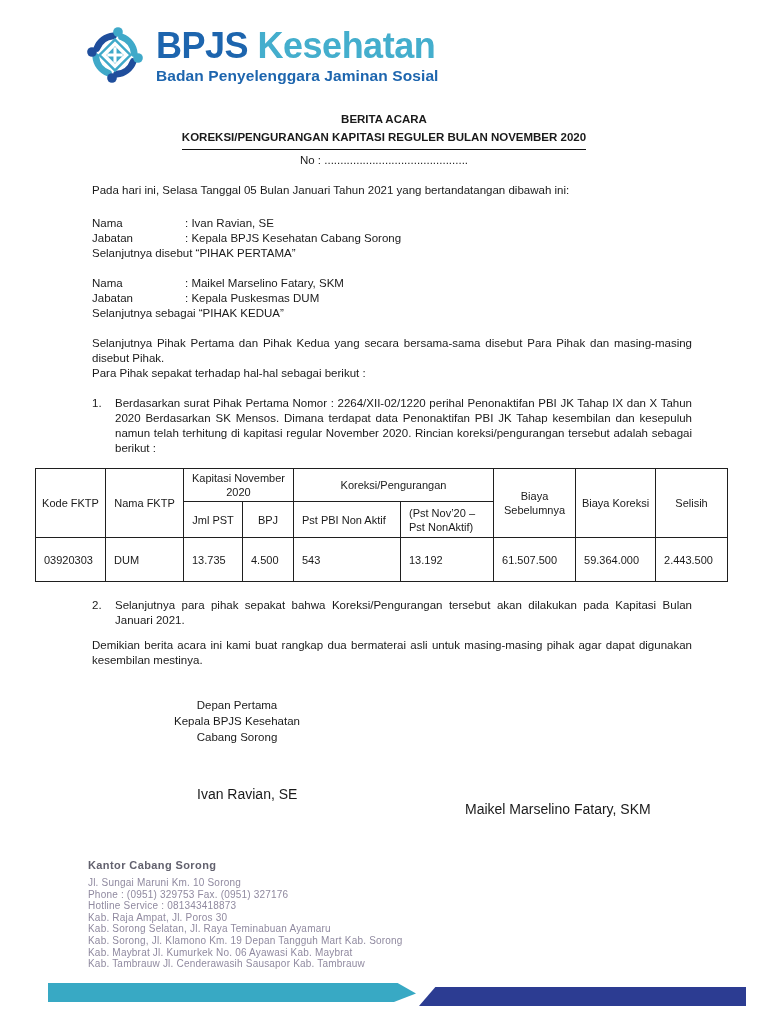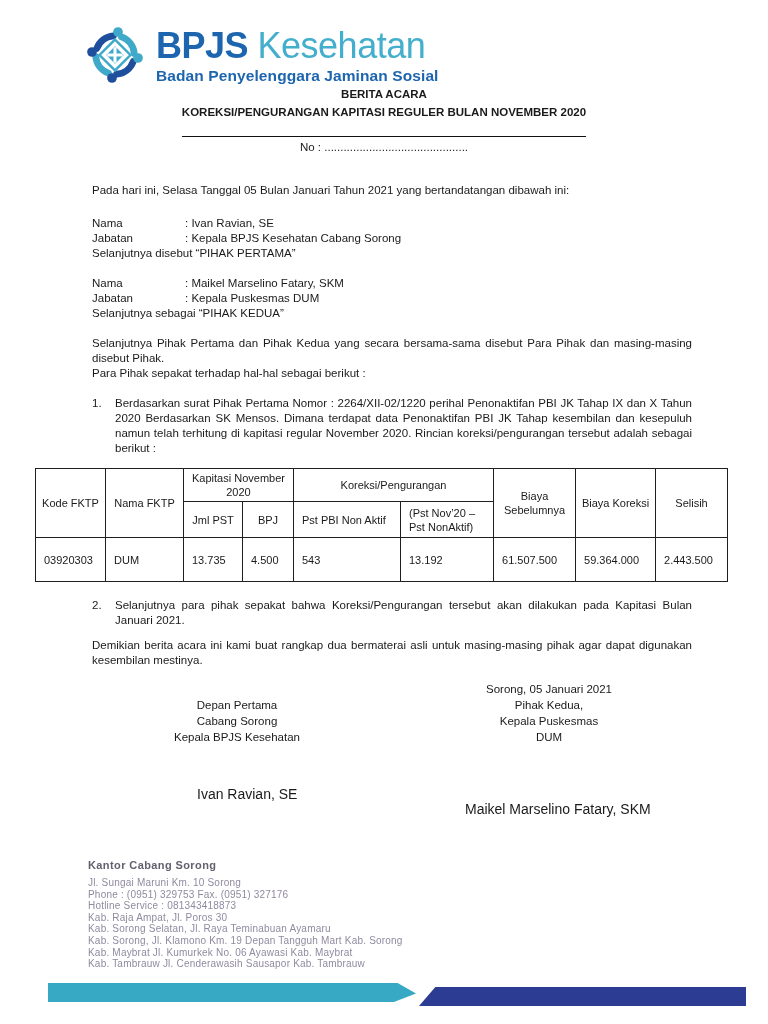--- a/index.html
+++ b/index.html
@@ -9,28 +9,28 @@
     background:#ffffff; overflow:hidden;
     font-family:"Liberation Sans", sans-serif; color:#1a1a1a;
   }
 
   
   .logo-block { position:absolute; left:84px; top:26px; display:flex; align-items:flex-start; }
   .logo-icon { width:62px; height:58px; flex:0 0 auto; }
   .logo-text { margin-left:10px; }
   .brand-line { font-size:36px; line-height:40px; letter-spacing:-0.5px; white-space:nowrap; }
   .brand-bpjs { color:#1d65ae; font-weight:700; }
-  .brand-kesehatan { color:#44aecd; font-weight:400; }
+  .brand-kesehatan { color:#44aecd; font-weight:700; }
   .tagline { font-size:15.5px; font-weight:700; color:#1d65ae; margin-top:1px; letter-spacing:0.1px; }
 
   
-  .title-block { position:absolute; left:0; top:87px; width:100%; text-align:center; }
+  .title-block { position:absolute; left:0; top:112px; width:100%; text-align:center; }
   .title-block > div { margin-bottom:3px; line-height:15px; font-size:11.5px; }
   .doc-heading { font-weight:700; }
-  .doc-subject { font-weight:700; display:inline-block; border-bottom:1.6px solid #111; padding-bottom:16px; }
+  .doc-subject { font-weight:700; display:inline-block; border-bottom:1.6px solid #111; padding-bottom:4px; }
   .doc-number, .doc-number-blank { font-weight:400; }
 
   
   .body-pre { position:absolute; left:92px; top:183px; width:600px; font-size:11.5px; line-height:15px; }
   .intro { margin-bottom:18px; }
   .party { margin-bottom:15px; }
   .kv .k { display:inline-block; width:93px; }
   .agreement { margin-bottom:15px; margin-top:0; text-align:justify; }
   .numbered { display:flex; }
   .num { width:23px; flex:0 0 auto; }
@@ -191,30 +191,24 @@
   </table>
 
   <section class="body-post">
     <div class="numbered">
       <span class="num">2.</span>
       <span class="txt">Selanjutnya para pihak sepakat bahwa Koreksi/Pengurangan tersebut akan dilakukan pada Kapitasi Bulan Januari 2021.</span>
     </div>
     <p class="closing">Demikian berita acara ini kami buat rangkap dua bermaterai asli untuk masing-masing pihak agar dapat digunakan kesembilan mestinya.</p>
   </section>
 
-  <div class="sig sig-right">
-    <div>Sorong, 05 Januari 2021</div>
-    <div>Pihak Kedua,</div>
-    <div>Kepala Puskesmas</div>
-    <div>DUM</div>
-  </div>
   <div class="sig sig-left">
     <div>Depan Pertama</div>
+    <div>Kepala BPJS Kesehatan</div>
     <div>Cabang Sorong</div>
-    <div>Kepala BPJS Kesehatan</div>
   </div>
   <div class="sig-name sig-name-left">Ivan Ravian, SE</div>
   <div class="sig-name sig-name-right">Maikel Marselino Fatary, SKM</div>
 
   <footer class="footer">
     <div class="footer-title">Kantor Cabang Sorong</div>
     <div class="footer-lines">
       <div>Jl. Sungai Maruni Km. 10 Sorong</div>
       <div>Phone : (0951) 329753 Fax. (0951) 327176</div>
       <div>Hotline Service : 081343418873</div>

